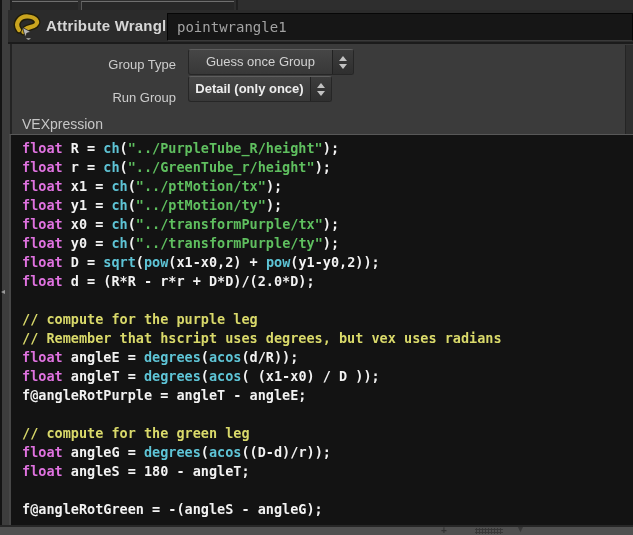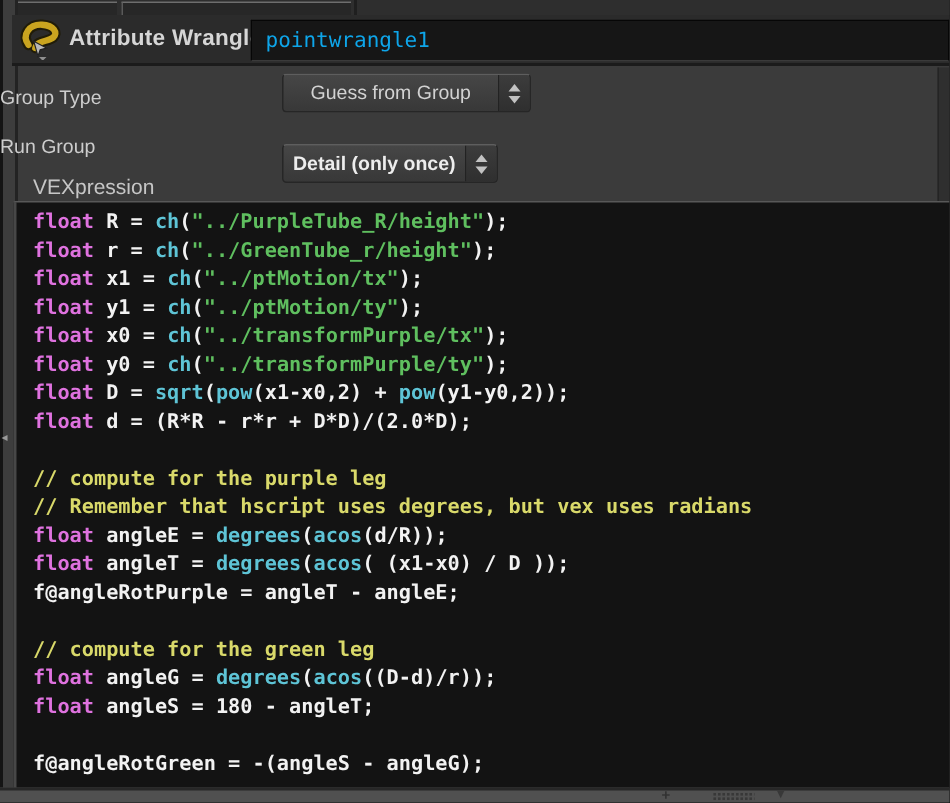--- a/index.html
+++ b/index.html
@@ -16,31 +16,31 @@
   
   .gutter{position:absolute;left:0;top:0;bottom:8px;width:8px;background:#3d3d3d;border-right:2px solid #232323;border-left:2px solid #141414}
   .gutter-arrow{position:absolute;left:1px;top:288px;color:#9a9a9a;font-size:8px;line-height:8px}
   
   .header{position:absolute;left:8px;top:10px;right:0;height:34px;background:#2b2b2b;border-bottom:2px solid #1b1b1b;box-sizing:border-box}
   .node-icon{position:absolute;left:5px;top:2px;width:28px;height:28px}
   .node-type{position:absolute;left:38px;top:7px;font-size:15px;font-weight:bold;color:#d6d6d6;letter-spacing:0.2px}
   .name-field{
     position:absolute;left:159px;top:3px;right:0;height:28px;box-sizing:border-box;
     background:#161616;border:1px solid #060606;border-bottom-color:#3a3a3a;
-    color:#0ea5e9;font-family:"DejaVu Sans Mono",monospace;font-size:14px;
+    color:#a3a3a3;font-family:"DejaVu Sans Mono",monospace;font-size:14px;
     padding:0 0 0 9px;outline:none;border-radius:1px;
   }
   
-  .param-label{position:absolute;left:0;width:176px;font-size:13px;color:#cdcdcd}
+  .param-label{position:absolute;left:0;width:176px;text-align:right;font-size:13px;color:#cdcdcd}
   .lbl-group-type{top:57px}
   .lbl-run-over{top:90px}
   .dropdown{position:absolute;left:188px;height:26px;display:flex;align-items:stretch;box-sizing:border-box;
     background:linear-gradient(#464646,#383838);border:1px solid #262626;border-top-color:#5e5e5e;border-radius:3px;cursor:default}
   .dd-group-type{top:49px;width:166px}
-  .dd-run-over{top:96px;width:144px}
+  .dd-run-over{top:76px;width:144px}
   .dd-value{flex:1;text-align:center;font-size:13px;color:#d2d2d2;line-height:24px;padding:0 6px;white-space:nowrap}
   .dd-value.bold{font-weight:bold;color:#ededed}
   .dd-spinner{width:20px;background:linear-gradient(#3c3c3c,#2f2f2f);border-left:1px solid #222;
     display:flex;flex-direction:column;align-items:center;justify-content:center;gap:3px;border-radius:0 2px 2px 0}
   .tri{width:0;height:0;border-left:4px solid transparent;border-right:4px solid transparent}
   .tri.up{border-bottom:5px solid #c2c2c2}
   .tri.down{border-top:5px solid #c2c2c2}
   .right-strip{position:absolute;right:0;top:45px;width:7px;height:89px;background:#2f2f2f;border-left:1px solid #242424}
   
   .vex-label{position:absolute;left:22px;top:116px;font-size:14px;color:#c6c6c6}
@@ -81,21 +81,21 @@
     <path d="M6 18 C1 11, 7 4, 15 4.5 C23 5, 26 10, 22.5 13 C19 16, 12 14.5, 10.5 20" fill="none" stroke="#c9a41f" stroke-width="4.2" stroke-linecap="round"></path>
     <path d="M9.5 15.5 l8.5 4.5 l-4.2 1.2 l-1.5 4.2 z" fill="#b9b9b9" stroke="#222" stroke-width="0.8"></path>
     <path d="M13 26 l5 0 l-2.5 2.5 z" fill="#8f8f8f"></path>
   </svg>
   <div class="node-type">Attribute Wrangle</div>
   <input class="name-field" readonly="" value="pointwrangle1" style="">
 </div>
 
 <div class="param-label lbl-group-type">Group Type</div>
 <div class="dropdown dd-group-type">
-  <div class="dd-value">Guess from Group</div>
+  <div class="dd-value">Guess once Group</div>
   <div class="dd-spinner">
     <div class="tri up"></div>
     <div class="tri down"></div>
   </div>
 </div>
 
 <div class="param-label lbl-run-over">Run Group</div>
 <div class="dropdown dd-run-over">
   <div class="dd-value bold">Detail (only once)</div>
   <div class="dd-spinner">

